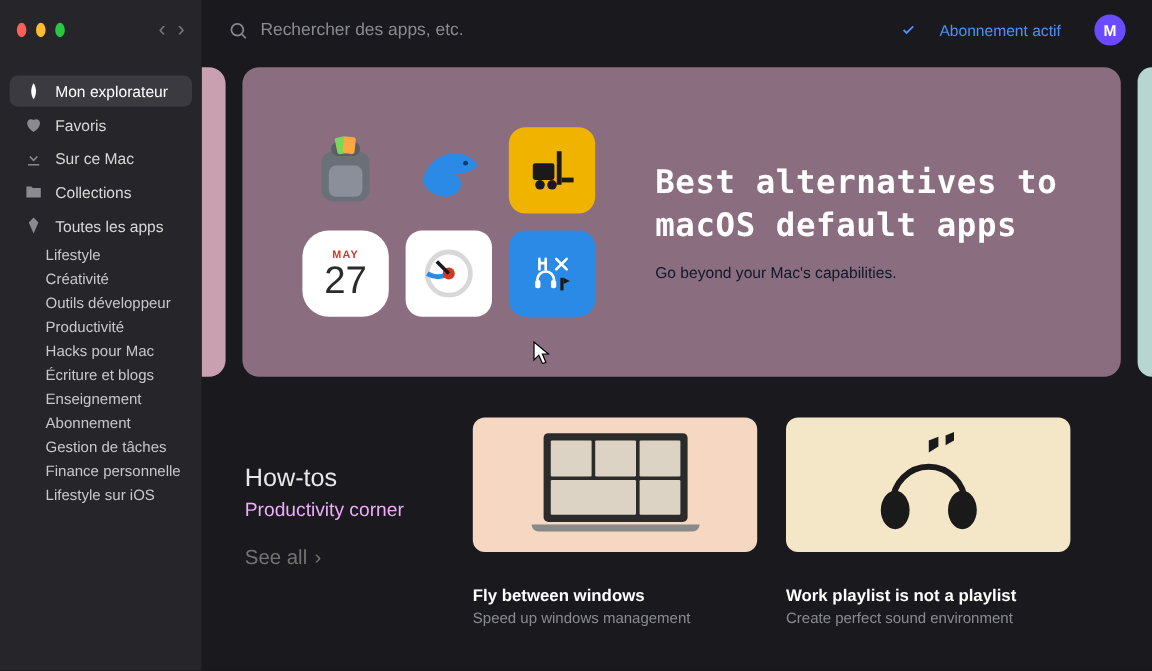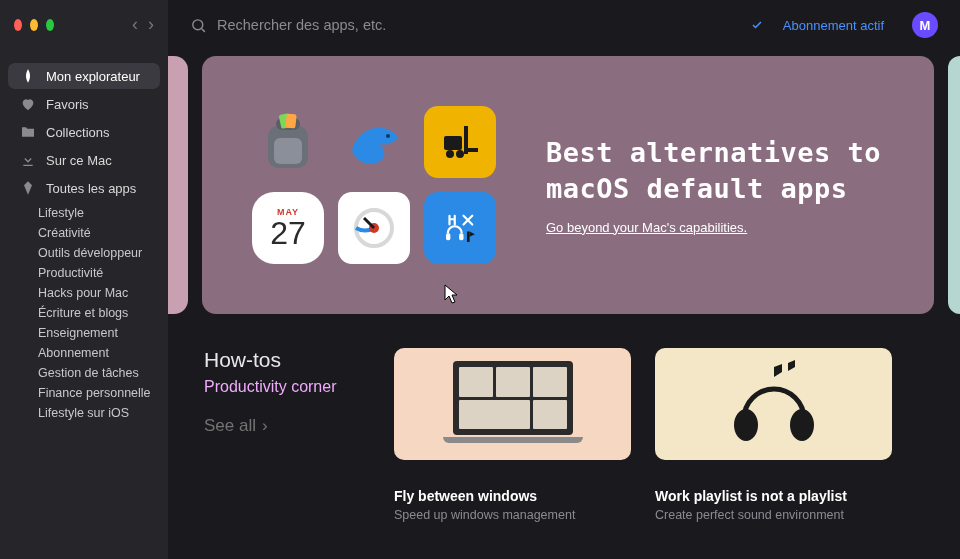--- a/index.html
+++ b/index.html
@@ -95,29 +95,29 @@
 .hero-icon {
   width:72px; height:72px; border-radius:16px;
   display:flex; align-items:center; justify-content:center;
   font-size:32px;
 }
 .hero-text h1 {
   font-family: ui-monospace, "SF Mono", Menlo, monospace;
   font-size:27px; font-weight:700; color:#fff; line-height:1.3;
   letter-spacing:0.5px;
 }
-.hero-text p { color:#ffffff; font-size:13px; margin-top:14px;text-decoration:underline; }
+.hero-text p { color:#0f172a; font-size:13px; margin-top:14px; }
 .cursor-arrow {
   position:absolute; left:242px; top:228px; color:#000;
   font-size:18px; pointer-events:none;
 }
 .section-row {
   display:flex; padding: 28px 0 0 36px; gap:30px;
 }
-.howtos-col { width:160px; }
+.howtos-col { width:160px;margin-top:39px; }
 .howtos-title { font-size:21px; font-weight:500; color:#e8e8e8; }
 .howtos-sub { font-size:16px; color:#f0abfc; margin-top:6px; }
 .seeall { color:#737373; font-size:17px; margin-top:20px; display:flex; align-items:center; gap:6px; cursor:pointer;}
 .card-row { display:flex; gap:24px; }
 .card {
   width:237px;
 }
 .card-img {
   width:237px; height:112px; border-radius:10px;
   display:flex; align-items:center; justify-content:center;
@@ -161,32 +161,32 @@
       <span class="side-icon">
         <svg viewBox="0 0 24 24" width="16" height="16" fill="currentColor">
             <path d="M12 21s-8-5-8-11a5 5 0 0 1 8-4 5 5 0 0 1 8 4c0 6-8 11-8 11z"></path>
           </svg>
       </span>
       <span>Favoris</span>
     </div>
     <div class="side-item">
       <span class="side-icon">
         <svg viewBox="0 0 24 24" width="16" height="16" fill="currentColor">
+            <path d="M12 3v10l4-4 1.4 1.4L12 16l-5.4-5.6L8 9l4 4V3h0zM5 19h14v2H5z"></path>
+          </svg>
+      </span>
+      <span>Sur ce Mac</span>
+    </div>
+    <div class="side-item">
+      <span class="side-icon">
+        <svg viewBox="0 0 24 24" width="16" height="16" fill="currentColor">
             <path d="M3 5h6l2 2h10v12H3z"></path>
           </svg>
       </span>
       <span>Collections</span>
-    </div>
-    <div class="side-item">
-      <span class="side-icon">
-        <svg viewBox="0 0 24 24" width="16" height="16" fill="currentColor">
-            <path d="M12 3v10l4-4 1.4 1.4L12 16l-5.4-5.6L8 9l4 4V3h0zM5 19h14v2H5z"></path>
-          </svg>
-      </span>
-      <span>Sur ce Mac</span>
     </div>
     <div class="side-item">
       <span class="side-icon">
         <svg viewBox="0 0 24 24" width="16" height="16" fill="currentColor">
             <path d="M12 2l6 6-6 14L6 8z"></path>
           </svg>
       </span>
       <span>Toutes les apps</span>
     </div>
     <div class="cat-item">Lifestyle</div>

